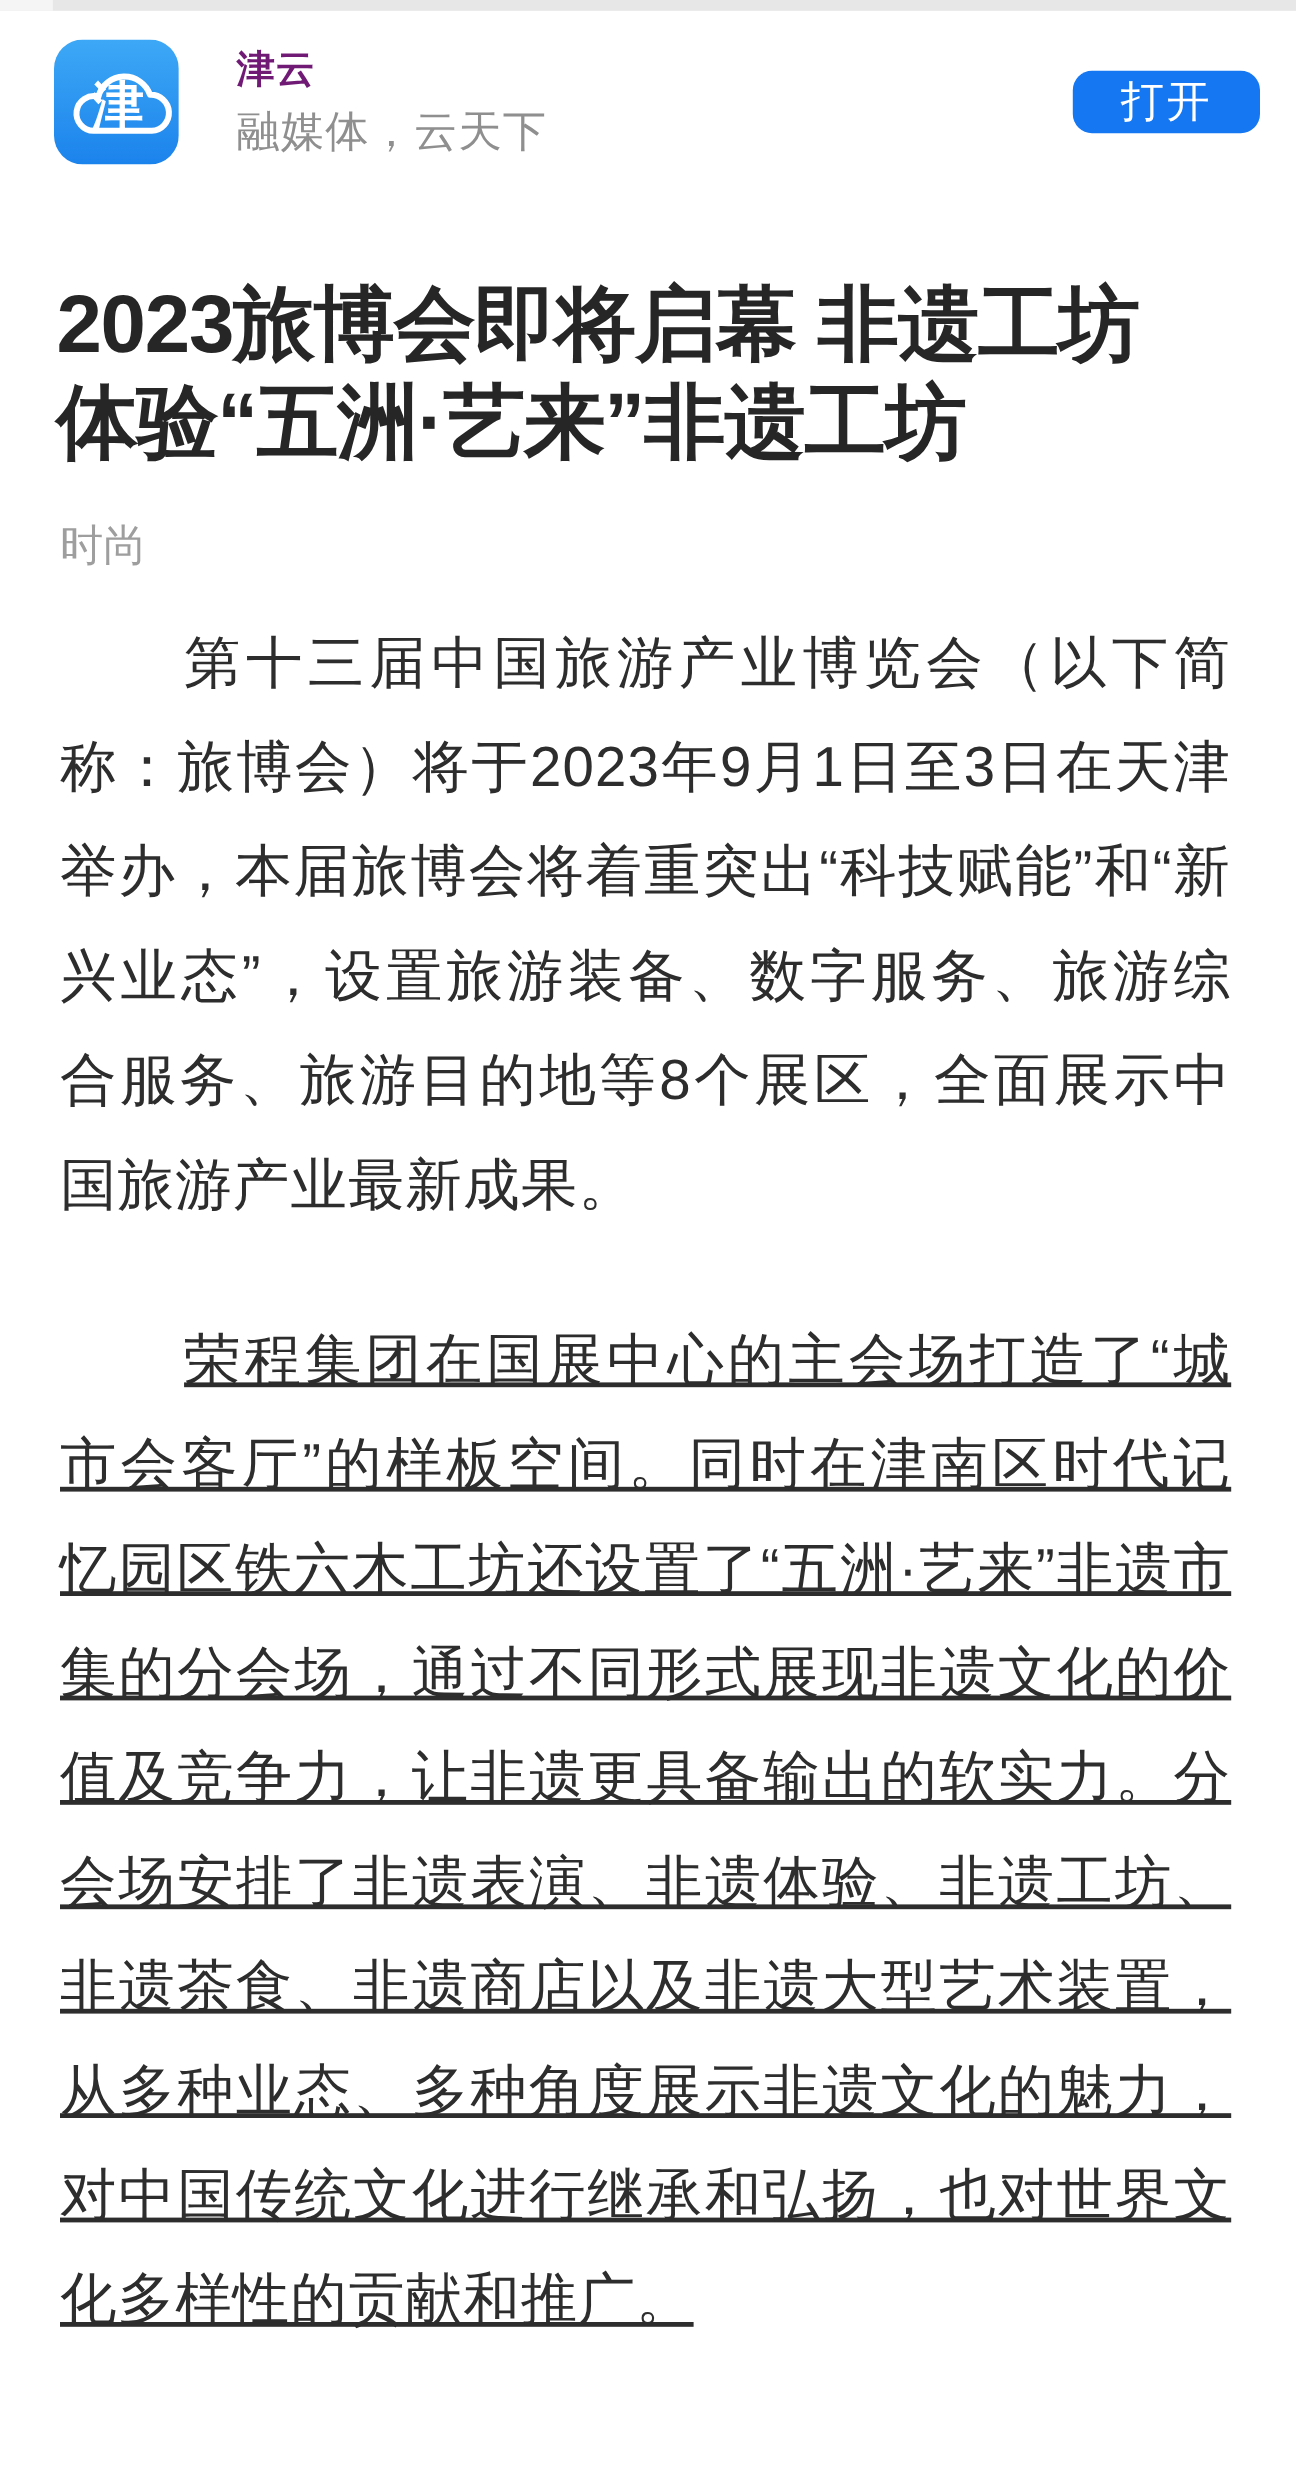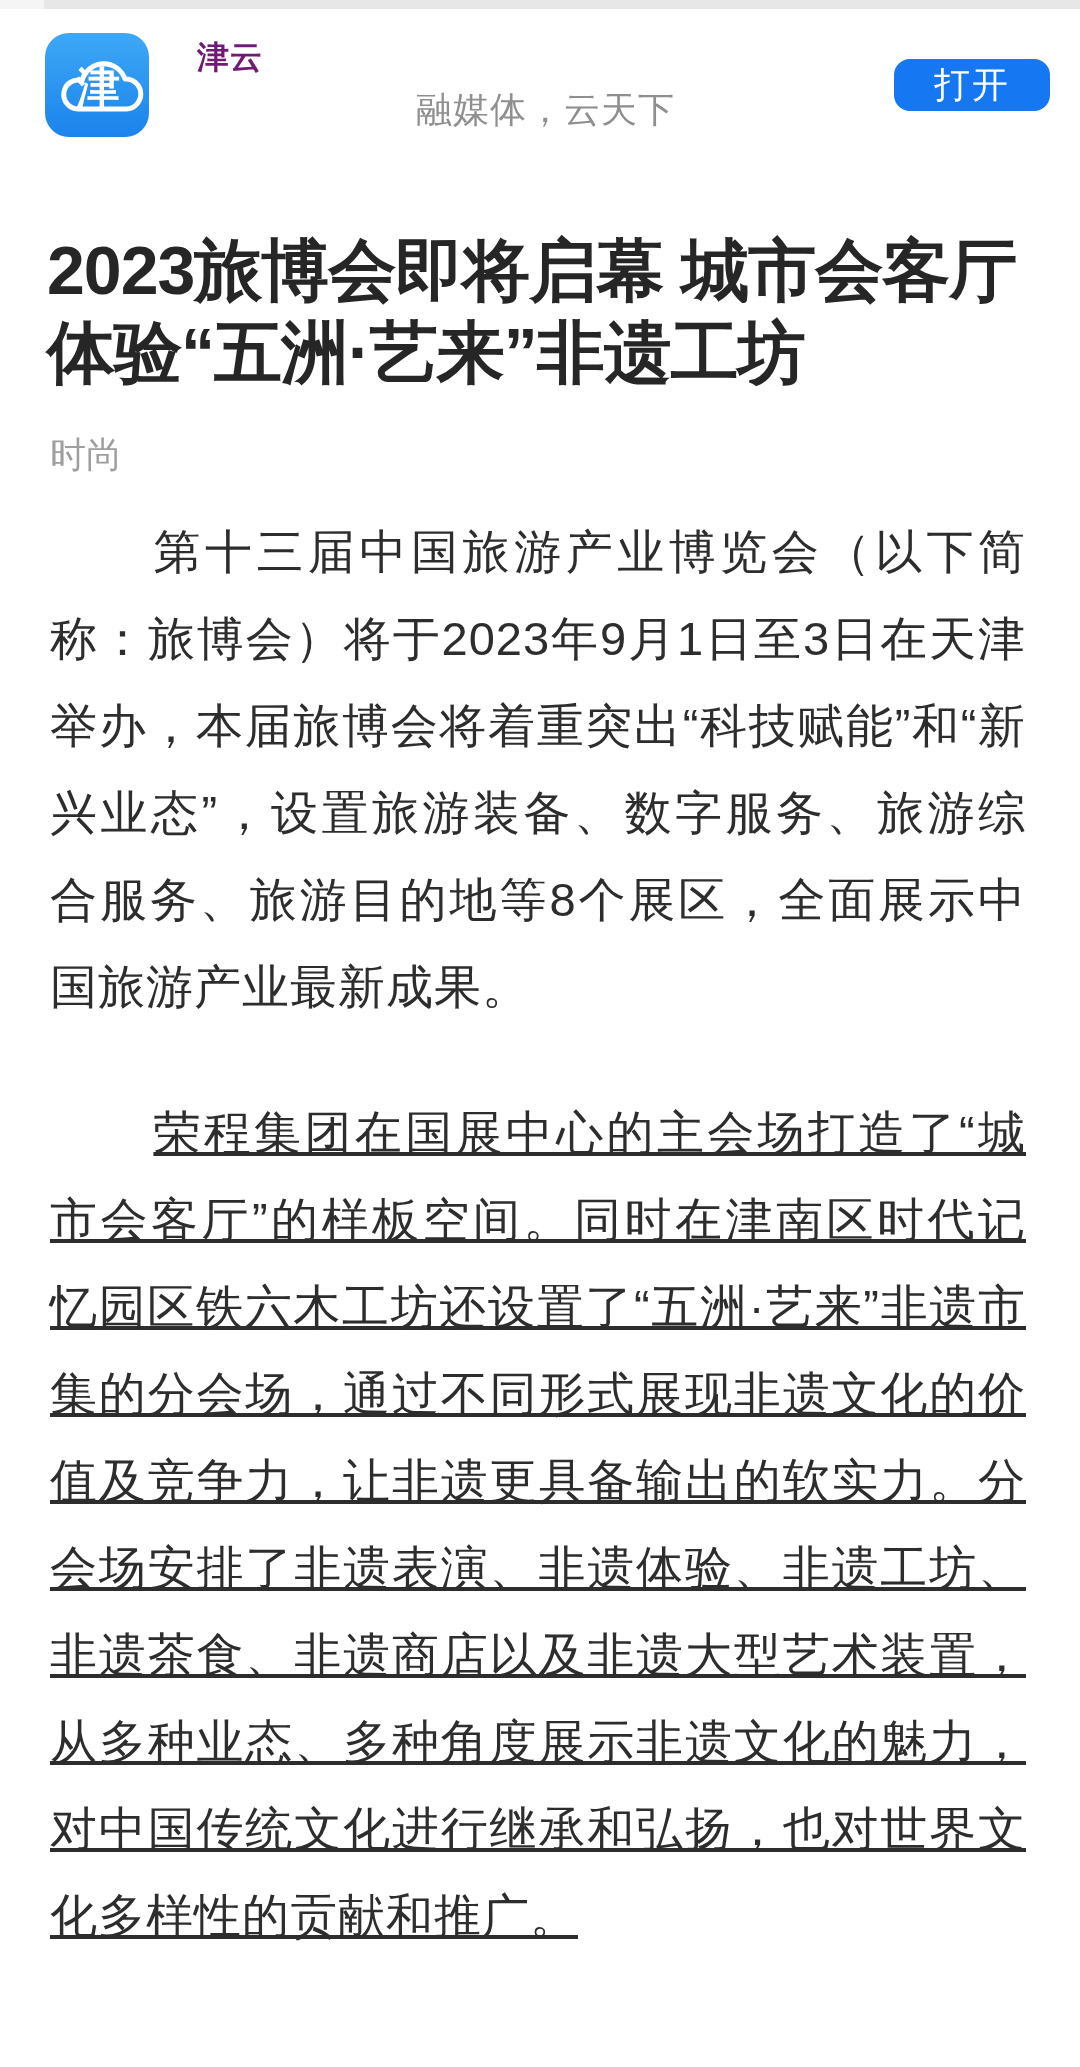--- a/index.html
+++ b/index.html
@@ -52,21 +52,20 @@
     color: #701a75;
     line-height: 1.15;
     letter-spacing: 1px;
   }
   .app-tagline {
     margin-top: 12px;
     font-size: 36px;
     color: #8f8f8f;
     line-height: 1.2;
     letter-spacing: 1px;
-    text-align: center;
   }
   .open-btn {
     flex: 0 0 auto;
     width: 156px;
     height: 52px;
     border-radius: 16px;
     background: var(--accent_blue, #1577f2);
     color: #ffffff;
     font-size: 36px;
     font-weight: 500;
@@ -143,21 +142,21 @@
   </div>
   <div class="app-meta">
     <div class="app-name">津云</div>
     <div class="app-tagline">融媒体，云天下</div>
   </div>
   <div class="open-btn">打开</div>
 </div>
 
 <div class="article">
   <h1 class="article-title">
-    <div class="title-line">2023旅博会即将启幕 城市会客厅</div>
+    <div class="title-line">2023旅博会即将启幕 非遗工坊</div>
     <div class="title-line">体验“五洲·艺来”非遗工坊</div>
   </h1>
 
   <div class="article-meta">
     <span class="meta-category">时尚</span>
   </div>
 
   <div class="article-body">
     <p>第十三届中国旅游产业博览会（以下简称：旅博会）将于2023年9月1日至3日在天津举办，本届旅博会将着重突出“科技赋能”和“新兴业态”，设置旅游装备、数字服务、旅游综合服务、旅游目的地等8个展区，全面展示中国旅游产业最新成果。</p>
     <p>荣程集团在国展中心的主会场打造了“城市会客厅”的样板空间。同时在津南区时代记忆园区铁六木工坊还设置了“五洲·艺来”非遗市集的分会场，通过不同形式展现非遗文化的价值及竞争力，让非遗更具备输出的软实力。分会场安排了非遗表演、非遗体验、非遗工坊、非遗茶食、非遗商店以及非遗大型艺术装置，从多种业态、多种角度展示非遗文化的魅力，对中国传统文化进行继承和弘扬，也对世界文化多样性的贡献和推广。</p>

